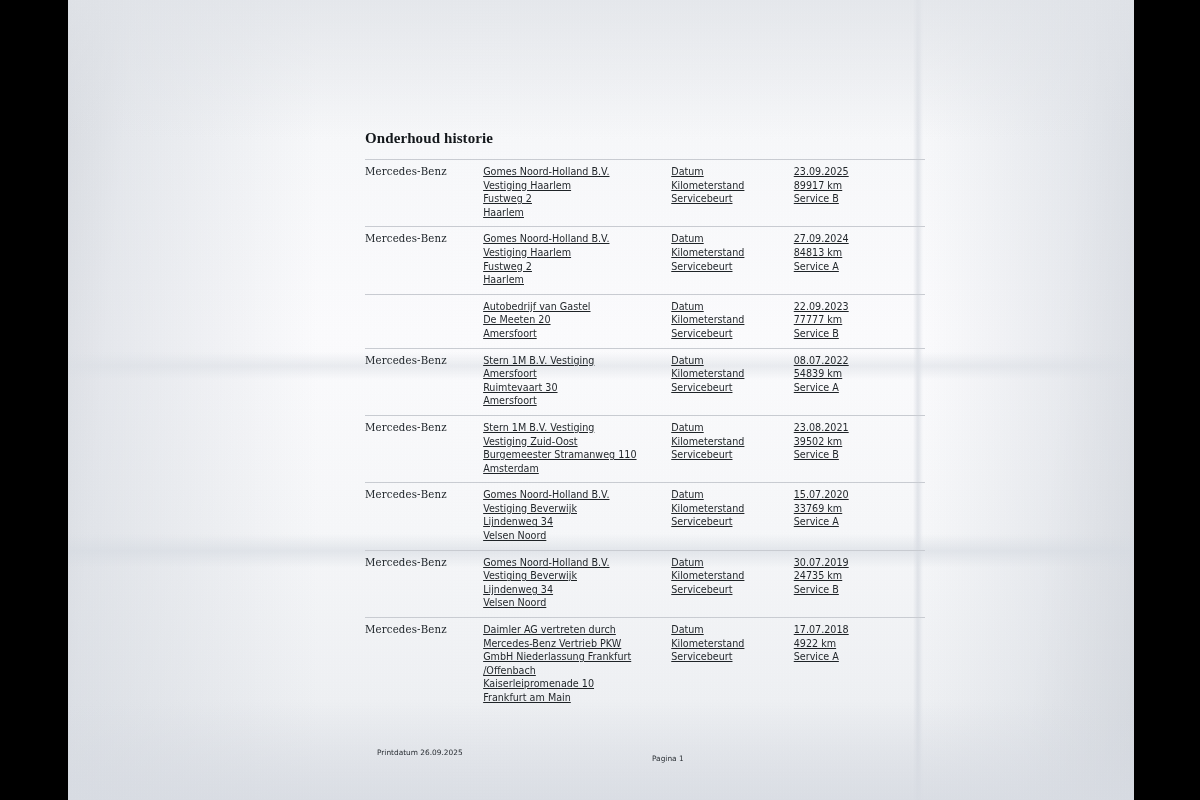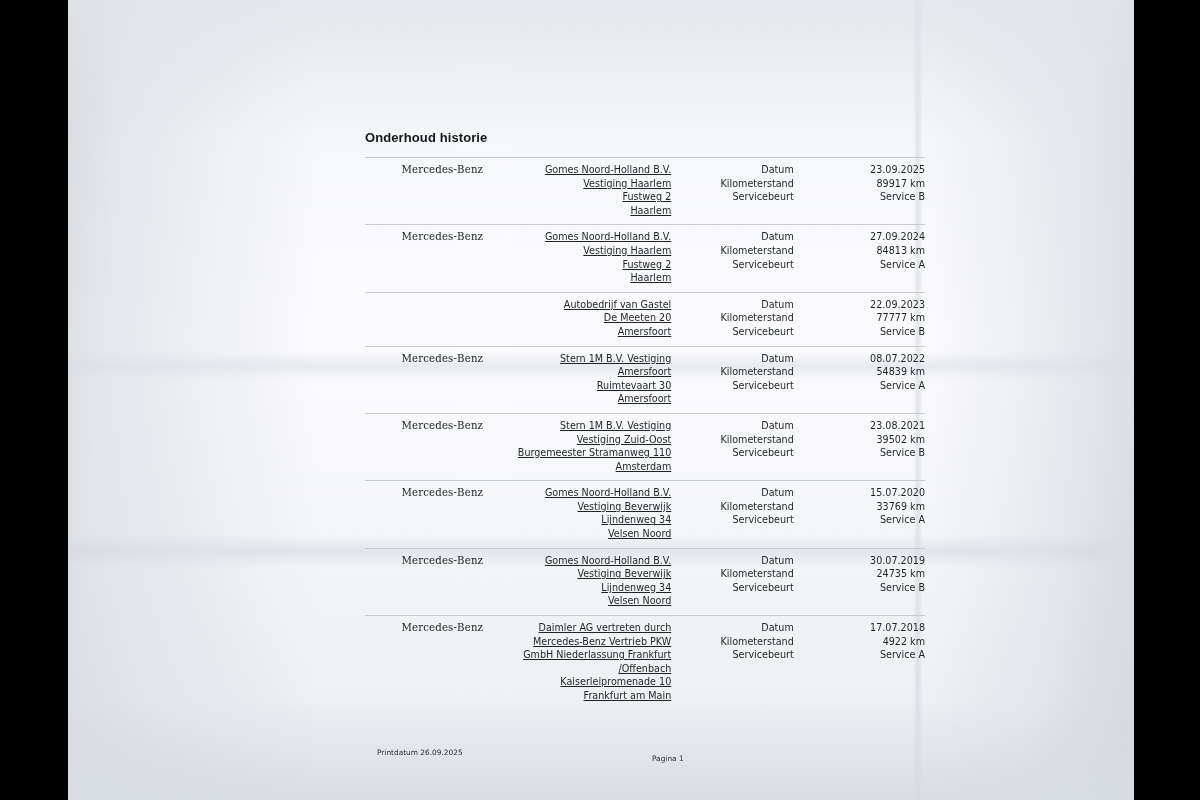--- a/index.html
+++ b/index.html
@@ -52,57 +52,57 @@
 
   
   #doc {
     position: absolute;
     left: 297px;
     top: 130px;
     width: 560px;
     color: #1c2024;
   }
   .doc-title {
-    font-size: 13px;
+    font-size: 15px;
     font-weight: bold;
     letter-spacing: 0.1px;
     color: #14181c;
     margin: 0 0 12px 0;
-    font-family: Liberation Sans, sans-serif;
+    font-family: Liberation Serif, serif;
   }
   table.history {
     border-collapse: collapse;
     width: 560px;
     table-layout: fixed;
   }
   table.history td {
     vertical-align: top;
     padding: 5px 0 7px 0;
     border-top: 1px solid #c9ccd2;
     font-size: 9.6px;
     line-height: 13.6px;
     color: #1f2428;
-    text-align: right;
   }
   table.history tr:first-child td { border-top: 1px solid #c9ccd2; }
   .col-brand  { width: 108px; }
   .col-dealer { width: 172px; padding-right: 8px; }
   .col-label  { width: 112px; }
   .col-value  { width: 120px; }
 
   .brand {
     font-family: "DejaVu Serif", serif;
     font-size: 10.2px;
     letter-spacing: 0.15px;
     color: #20262b;
     white-space: nowrap;
   }
   .lbl, .val {
     display: block;
     white-space: nowrap;
+    text-decoration: underline;
   }
   .dealer-line { display: block; text-decoration: underline; }
 
   
   #footer {
     position: absolute;
     left: 297px;
     top: 748px;
     width: 560px;
     font-size: 7.4px;

